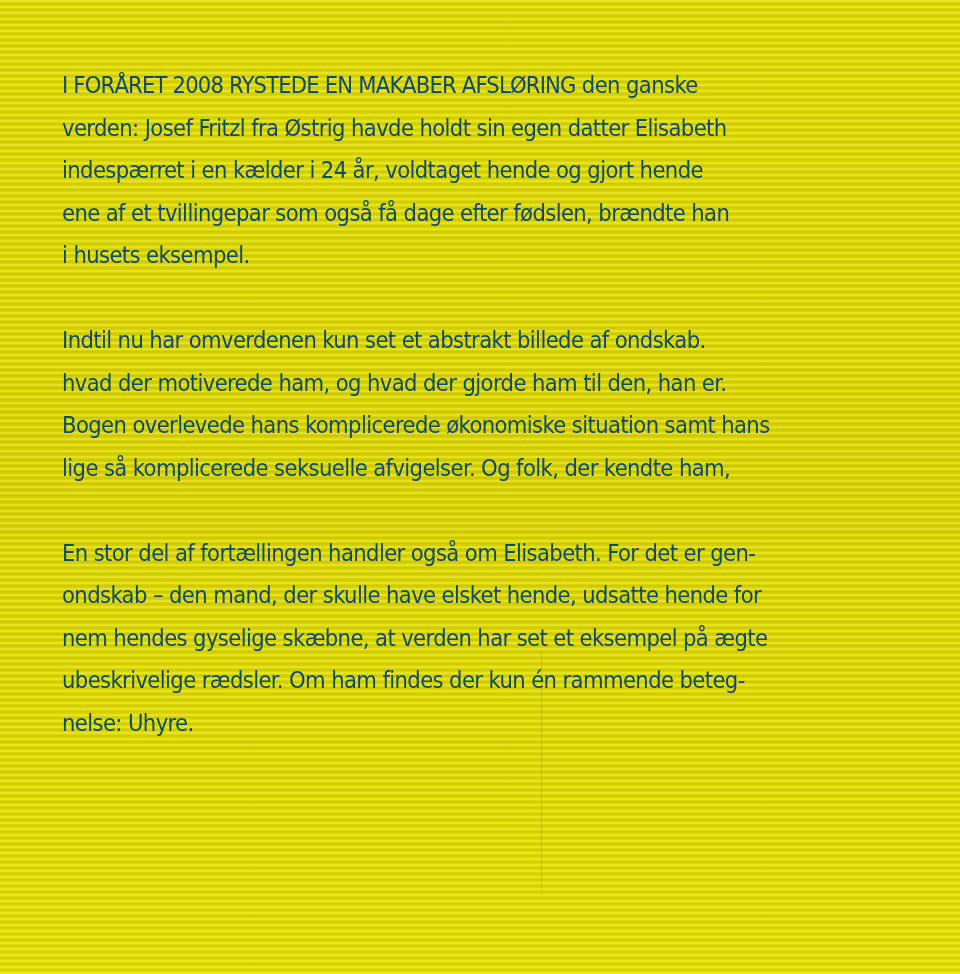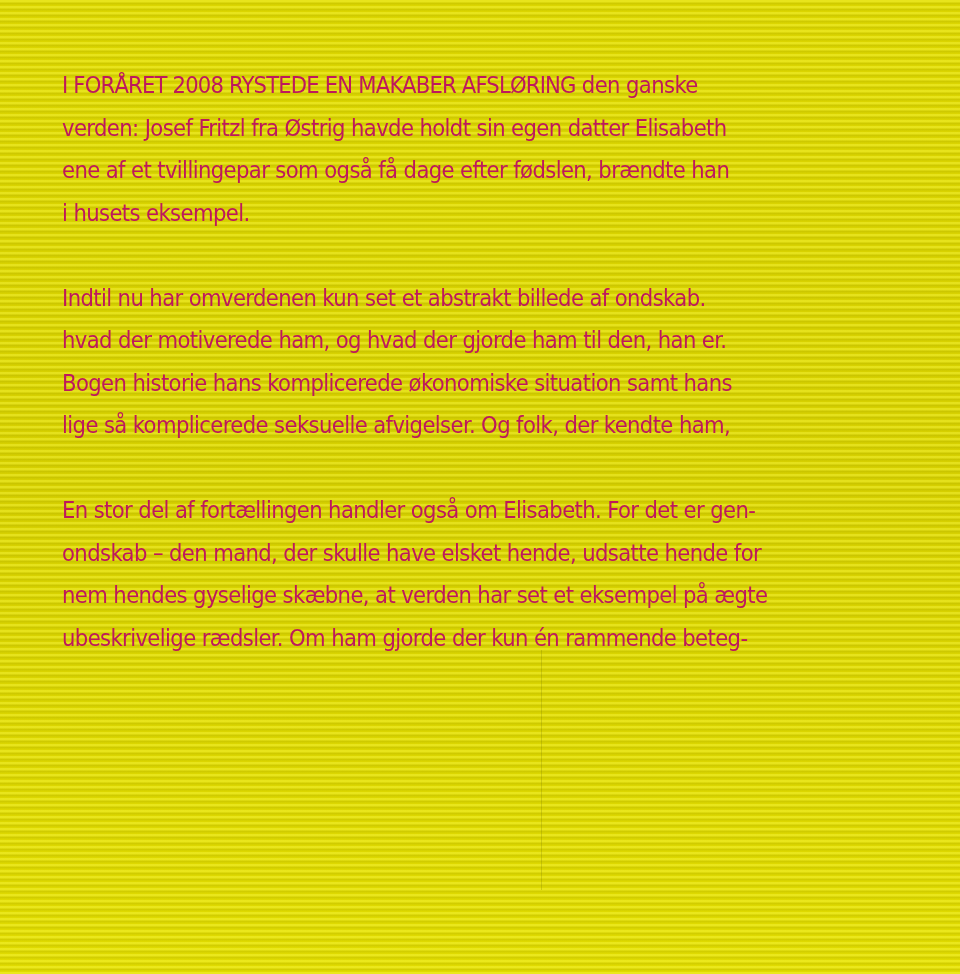--- a/index.html
+++ b/index.html
@@ -23,21 +23,21 @@
           rgba(255, 255, 80, 0.0) 6px
         ),
         linear-gradient(180deg, #dcd600 0%, #d6d000 50%, #e0db00 100%);
       font-family: "DejaVu Sans", sans-serif;
     }
     .cover-text {
       position: absolute;
       left: 62px;
       top: 64px;
       width: 860px;
-      color: #be185d;
+      color: #0c4a6e;
       font-size: 23.5px;
       line-height: 42.5px;
       letter-spacing: -0.6px;
       font-family: "DejaVu Sans", sans-serif;
       font-stretch: condensed;
     }
     .paragraph {
       margin: 0 0 42.5px 0;
     }
     .line {
@@ -59,31 +59,33 @@
 </head>
 <body>
 
 <div class="crease"></div>
 
 <div class="cover-text">
 
   <p class="paragraph">
     <span class="line"><span class="smallcaps-lead">I FORÅRET 2008 RYSTEDE EN MAKABER AFSLØRING</span><span> den ganske</span></span>
     <span class="line">verden: Josef Fritzl fra Østrig havde holdt sin egen datter Elisabeth</span>
+    <span class="line">indespærret i en kælder i 24 år, voldtaget hende og gjort hende</span>
     <span class="line">ene af et tvillingepar som også få dage efter fødslen, brændte han</span>
     <span class="line">i husets eksempel.</span>
   </p>
 
   <p class="paragraph">
     <span class="line">Indtil nu har omverdenen kun set et abstrakt billede af ondskab.</span>
     <span class="line">hvad der motiverede ham, og hvad der gjorde ham til den, han er.</span>
-    <span class="line">Bogen historie hans komplicerede økonomiske situation samt hans</span>
+    <span class="line">Bogen overlevede hans komplicerede økonomiske situation samt hans</span>
     <span class="line">lige så komplicerede seksuelle afvigelser. Og folk, der kendte ham,</span>
   </p>
 
   <p class="paragraph">
     <span class="line">En stor del af fortællingen handler også om Elisabeth. For det er gen-</span>
     <span class="line">ondskab – den mand, der skulle have elsket hende, udsatte hende for</span>
     <span class="line">nem hendes gyselige skæbne, at verden har set et eksempel på ægte</span>
-    <span class="line">ubeskrivelige rædsler. Om ham gjorde der kun én rammende beteg-</span>
+    <span class="line">ubeskrivelige rædsler. Om ham findes der kun én rammende beteg-</span>
+    <span class="line">nelse: Uhyre.</span>
   </p>
 
 </div>
 
 </body></html>

